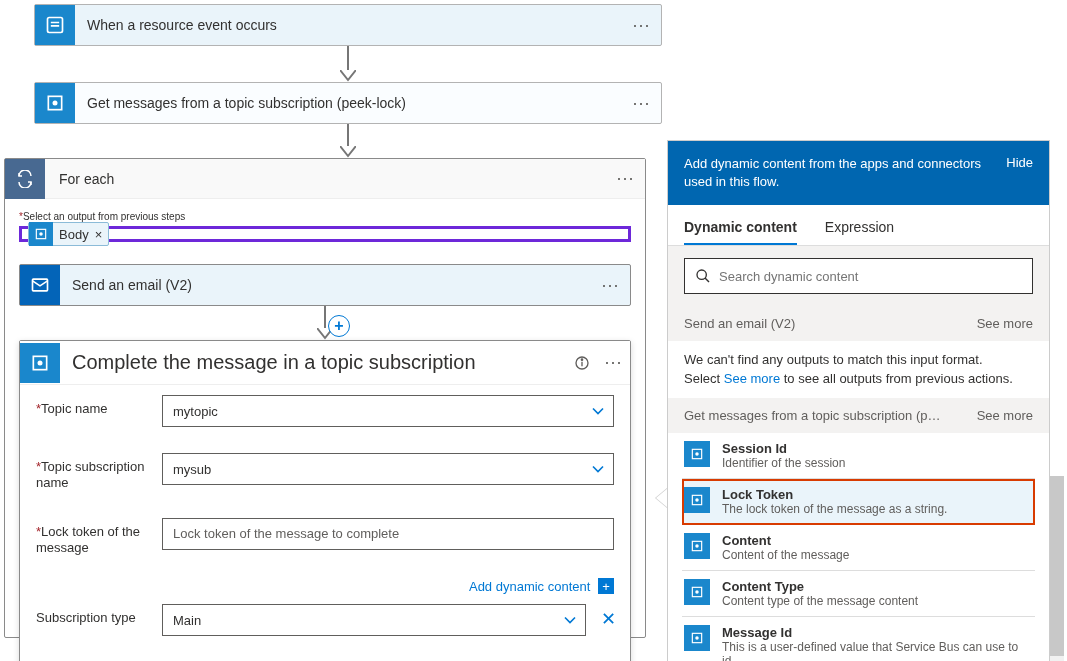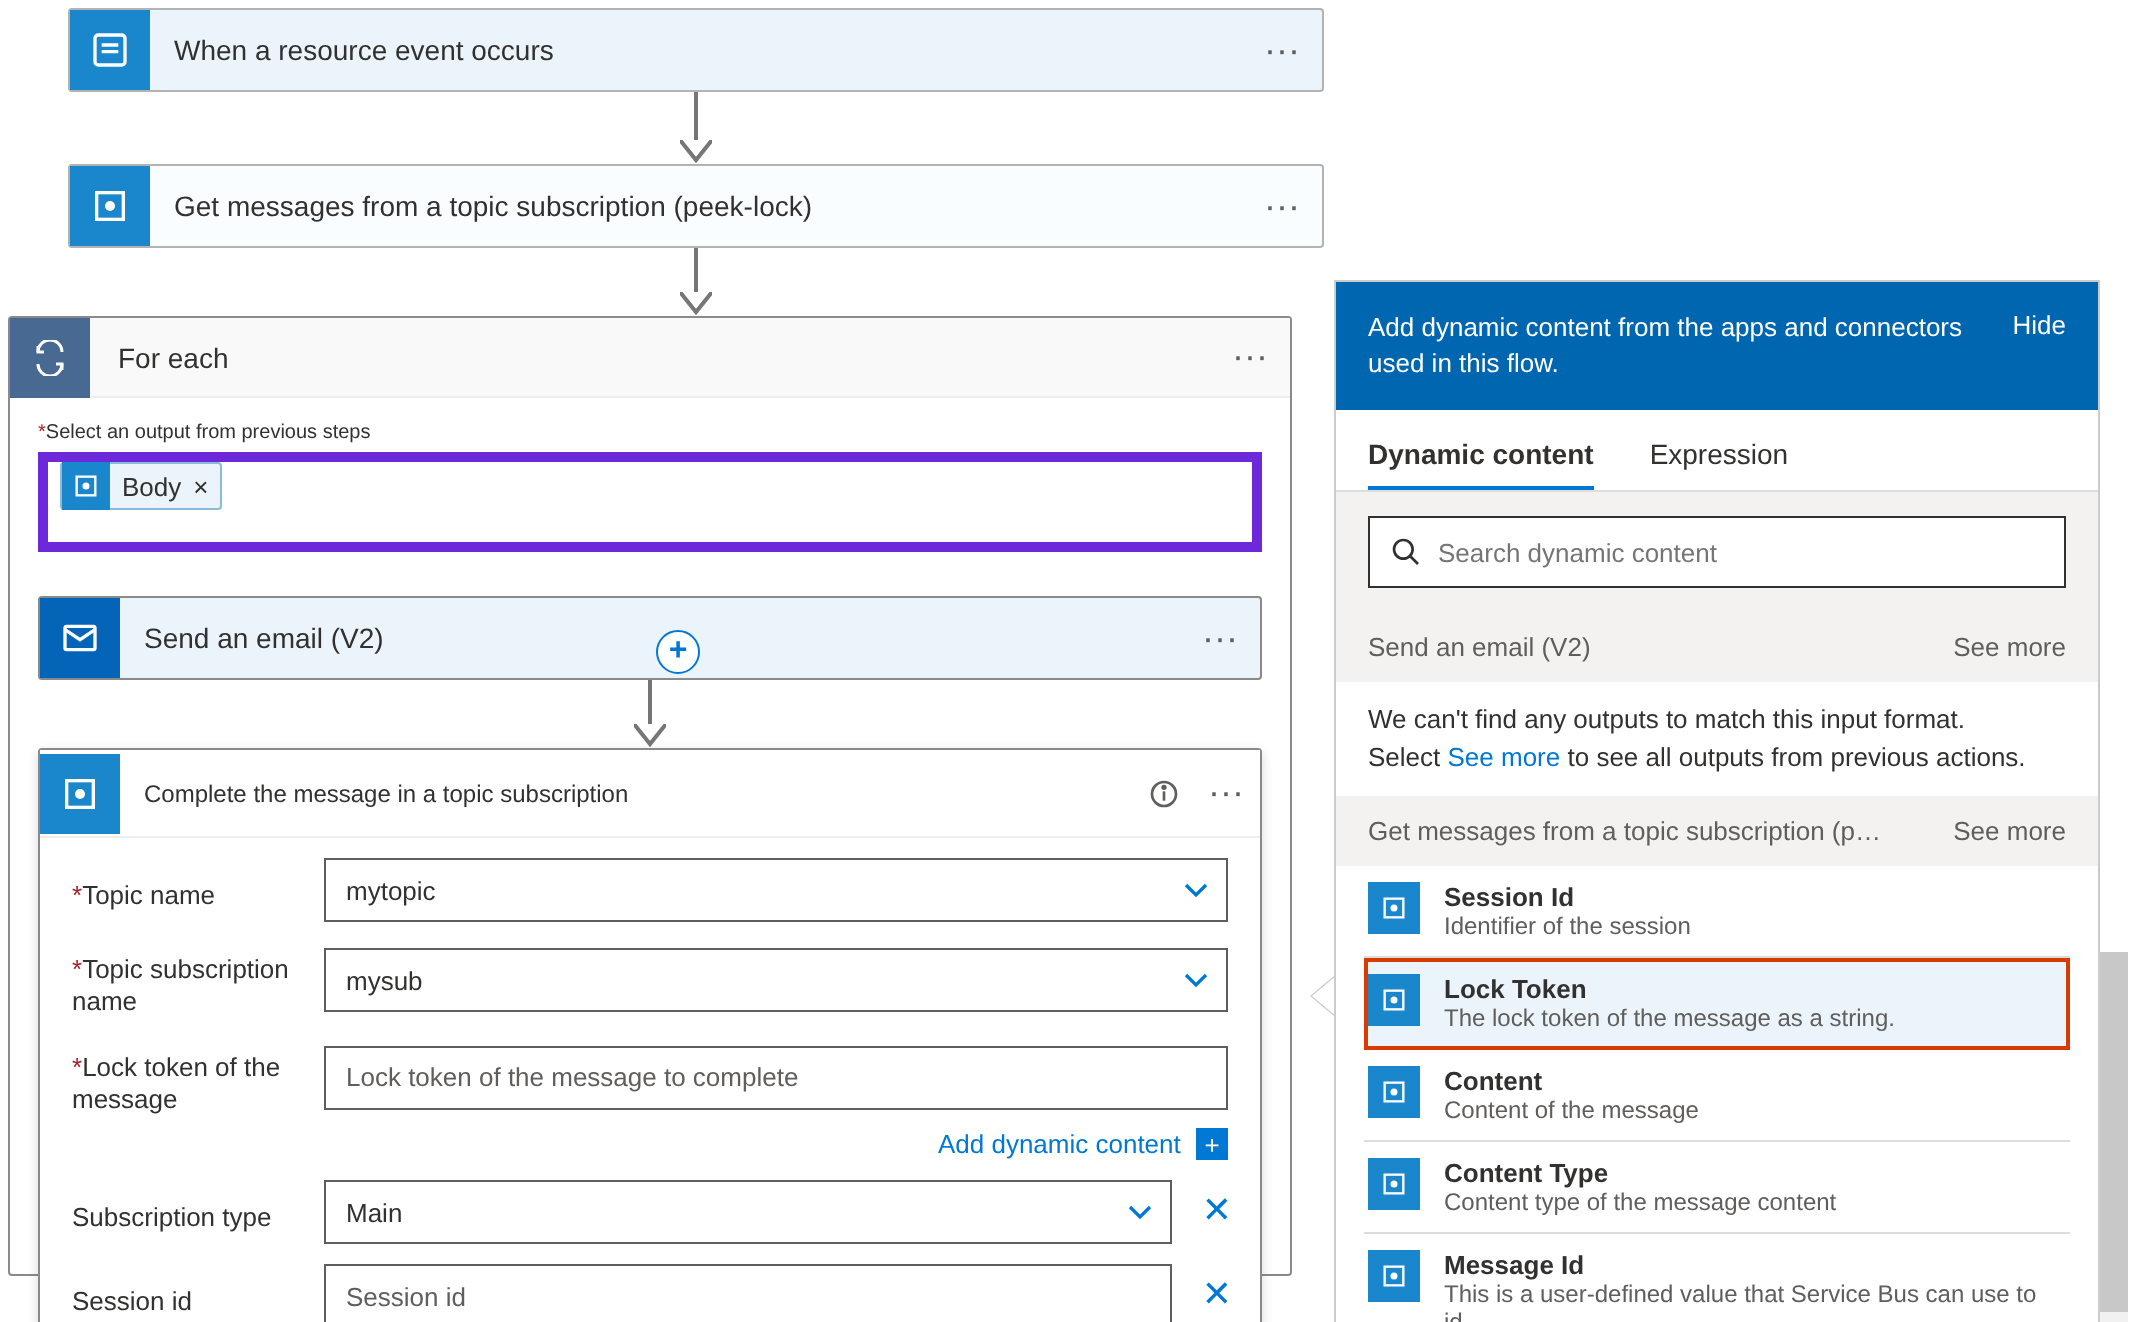--- a/index.html
+++ b/index.html
@@ -22,42 +22,42 @@
 
   
   .foreach { position:absolute; left:4px; top:158px; width:642px; height:480px; border:1px solid #8a8a8a; border-radius:2px; background:#fff; }
   .foreach-header { height:40px; background:#f9f9f9; display:flex; align-items:center; border-bottom:1px solid #eee; }
   .foreach-header .icon-tile { width:40px; height:40px; background:#486991; display:flex; align-items:center; justify-content:center; }
   .foreach-header .title { flex:1; padding:0 14px; font-size:14px; }
   .foreach-header .ellipsis { width:40px; text-align:center; font-size:18px; color:#605e5c; cursor:pointer; }
   .foreach-body { padding:12px 14px; }
   .req-label { color:#323130; font-size:10px; margin-bottom:4px; }
   .req-label .star { color:#A4262C; }
-  .token-box { border:5px solid #6d28d9; height:50px; display:flex; padding:0 6px; width:100%; }
+  .token-box { border:3px solid #6d28d9; height:16px; display:flex; align-items:center; padding:0 6px; width:100%; }
   .pill { display:inline-flex; align-items:center; background:#EAF4FA; border:1px solid #8bbbd8; border-radius:2px; height:24px; padding:0 6px 0 0; }
   .pill .pill-icon { width:24px; height:24px; background:#1A87CC; display:flex; align-items:center; justify-content:center; margin-right:6px; }
   .pill .pill-label { font-size:13px; }
   .pill .pill-x { margin-left:6px; cursor:pointer; color:#323130; }
 
   .inner-step { border:1px solid #8a8a8a; border-radius:2px; display:flex; align-items:center; background:#EAF4FA; height:42px; margin:0 0px; }
   .inner-step .icon-tile { width:40px; height:40px; display:flex; align-items:center; justify-content:center; }
   .inner-step .title { flex:1; padding:0 12px; font-size:14px; }
   .inner-step .ellipsis { width:40px; text-align:center; font-size:18px; color:#605e5c; cursor:pointer; }
 
   .plus-badge { position:absolute; width:22px; height:22px; background:#fff; border:1px solid #0078d4; border-radius:50%; display:flex; align-items:center; justify-content:center; color:#0078d4; font-weight:bold; font-size:16px; }
 
   .complete-card { border:1px solid #8a8a8a; border-radius:2px; box-shadow:0 2px 6px rgba(0,0,0,0.15); background:#fff; }
   .complete-header { height:44px; background:#fff; display:flex; align-items:center; border-bottom:1px solid #eee; }
   .complete-header .icon-tile { width:40px; height:40px; background:#1A87CC; display:flex; align-items:center; justify-content:center; }
-  .complete-header .title { flex:1; padding:0 12px; font-size:12px; }
+  .complete-header .title { flex:1; padding:0 12px; font-size:20px; }
   .complete-header .info { width:28px; color:#605e5c; display:flex; align-items:center; justify-content:center; }
   .complete-header .ellipsis { width:34px; text-align:center; font-size:18px; color:#605e5c; cursor:pointer; }
 
   .form-body { padding:10px 16px 14px 16px; }
-  .form-row { display:flex; align-items:center; margin-bottom:10px; }
+  .form-row { display:flex; align-items:flex-start; margin-bottom:26px; }
   .form-label { width:126px; font-size:13px; color:#323130; padding-top:6px; line-height:1.25; }
   .form-label .star { color:#A4262C; }
   .form-control { flex:1; position:relative; }
   .select, .textin { width:100%; height:32px; border:1px solid #605e5c; padding:0 28px 0 10px; font-size:13px; color:#323130; background:#fff; }
   .textin::placeholder { color:#605e5c; }
   .select-caret { position:absolute; right:6px; top:6px; pointer-events:none; }
   .clear-x { position:absolute; right:-30px; top:4px; color:#0078d4; font-size:18px; cursor:pointer; }
   .add-dc-row { text-align:right; font-size:13px; margin:-4px 0 10px 126px; }
   .add-dc-row a { color:#0078d4; text-decoration:none; }
   .add-dc-row .box { display:inline-flex; width:16px; height:16px; background:#0078d4; color:#fff; align-items:center; justify-content:center; font-size:13px; margin-left:4px; }

